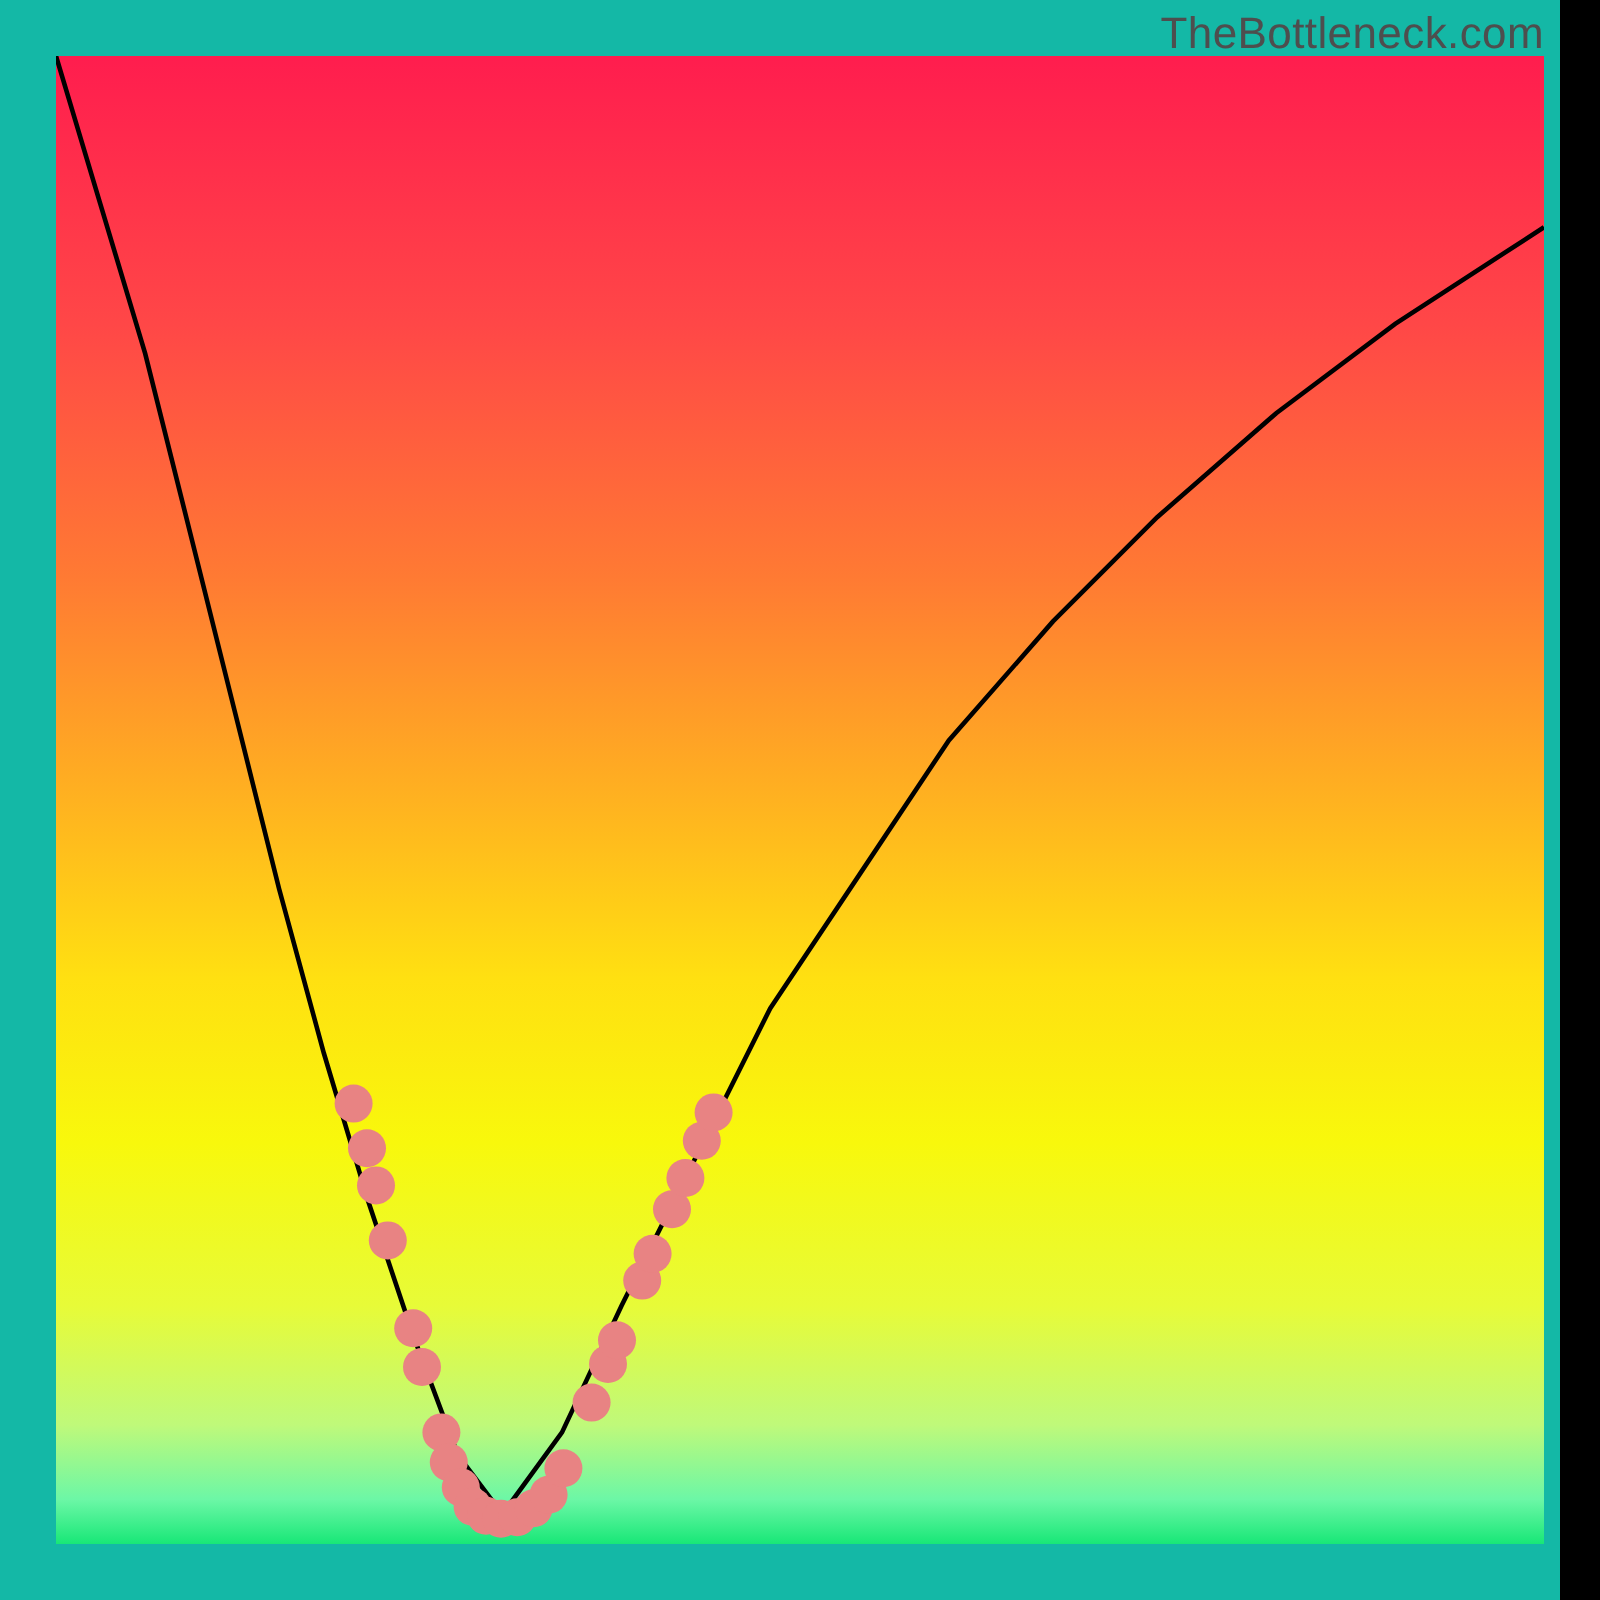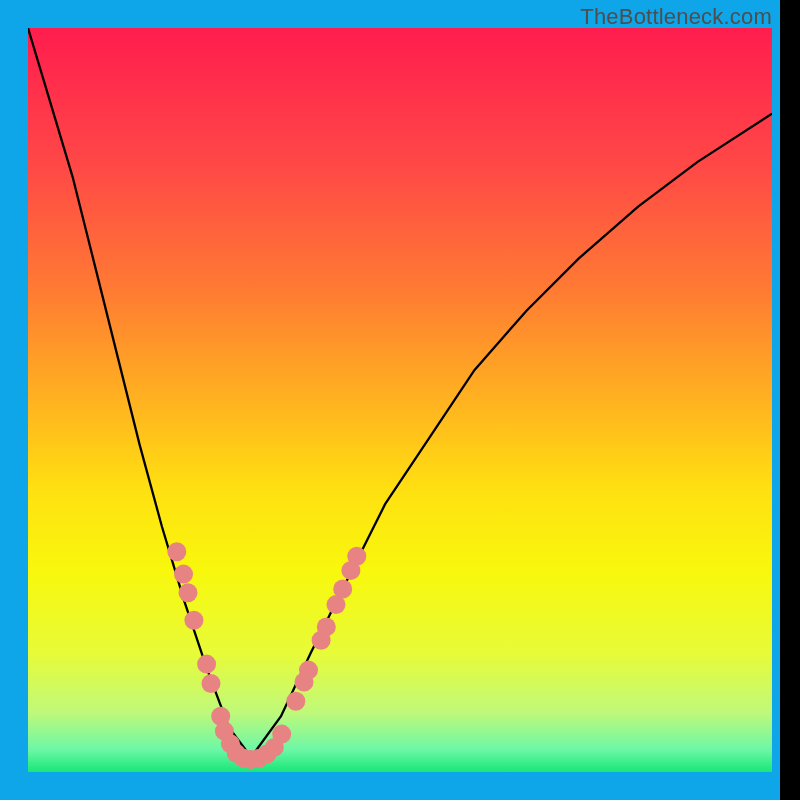--- a/index.html
+++ b/index.html
@@ -7,21 +7,21 @@
     padding: 0;
     width: 800px;
     height: 800px;
     background: #000;
     overflow: hidden;
   }
   .stage {
     position: relative;
     width: 780px;
     height: 800px;
-    background: #0ea5e9;
+    background: #14b8a6;
   }
   .plot {
     position: absolute;
     left: 28px;
     top: 28px;
     width: 744px;
     height: 744px;
     overflow: hidden;
   }
   .gradient {

